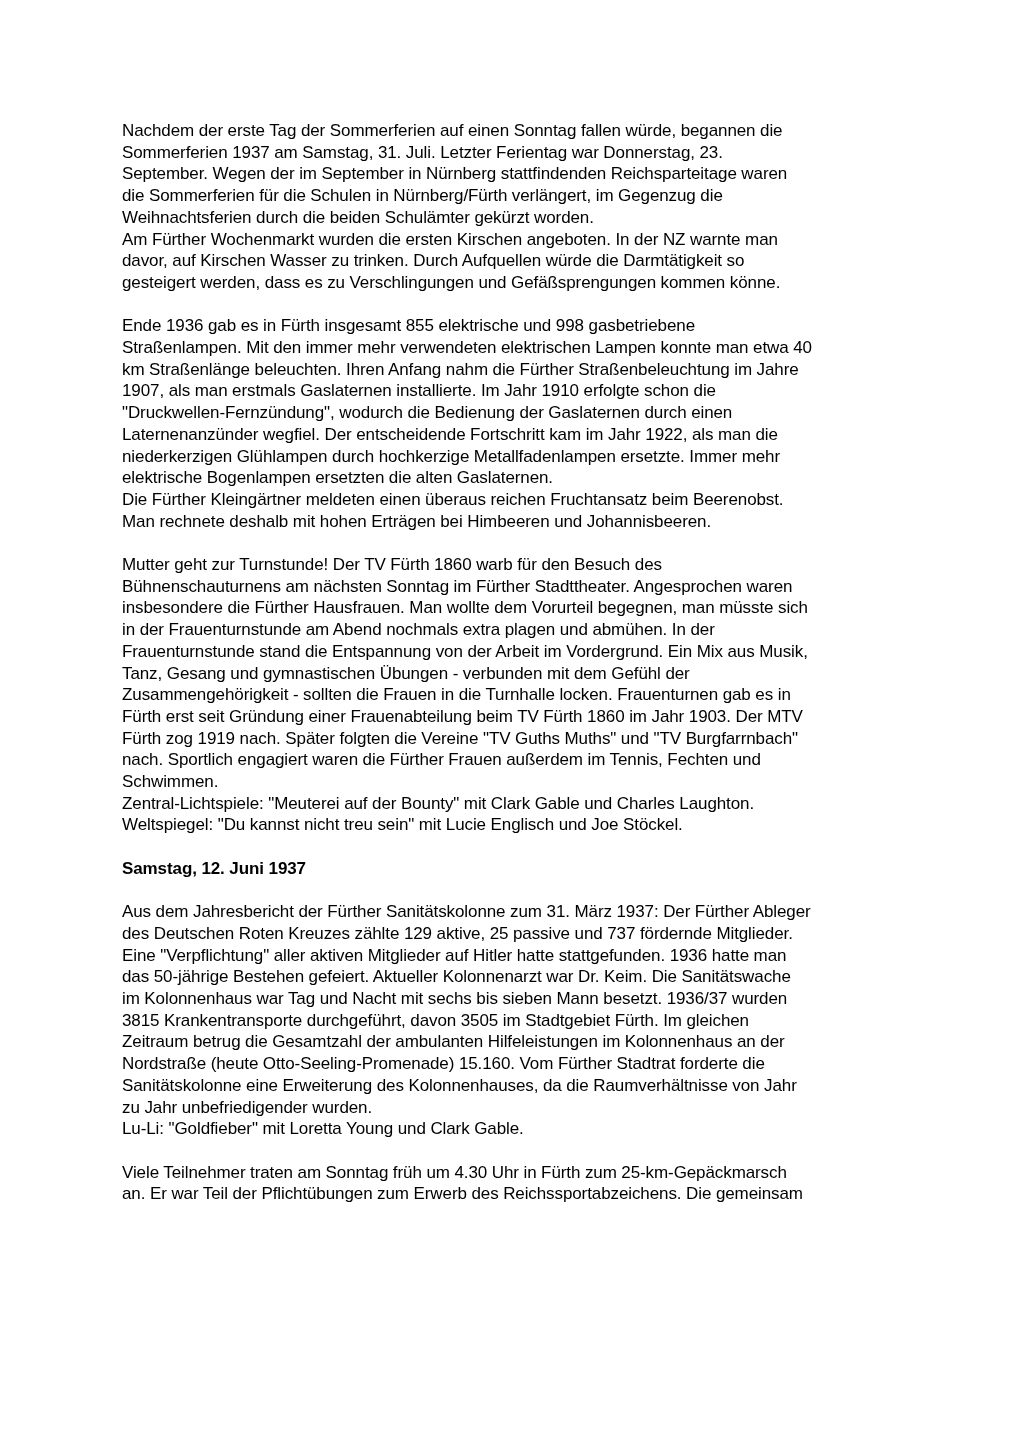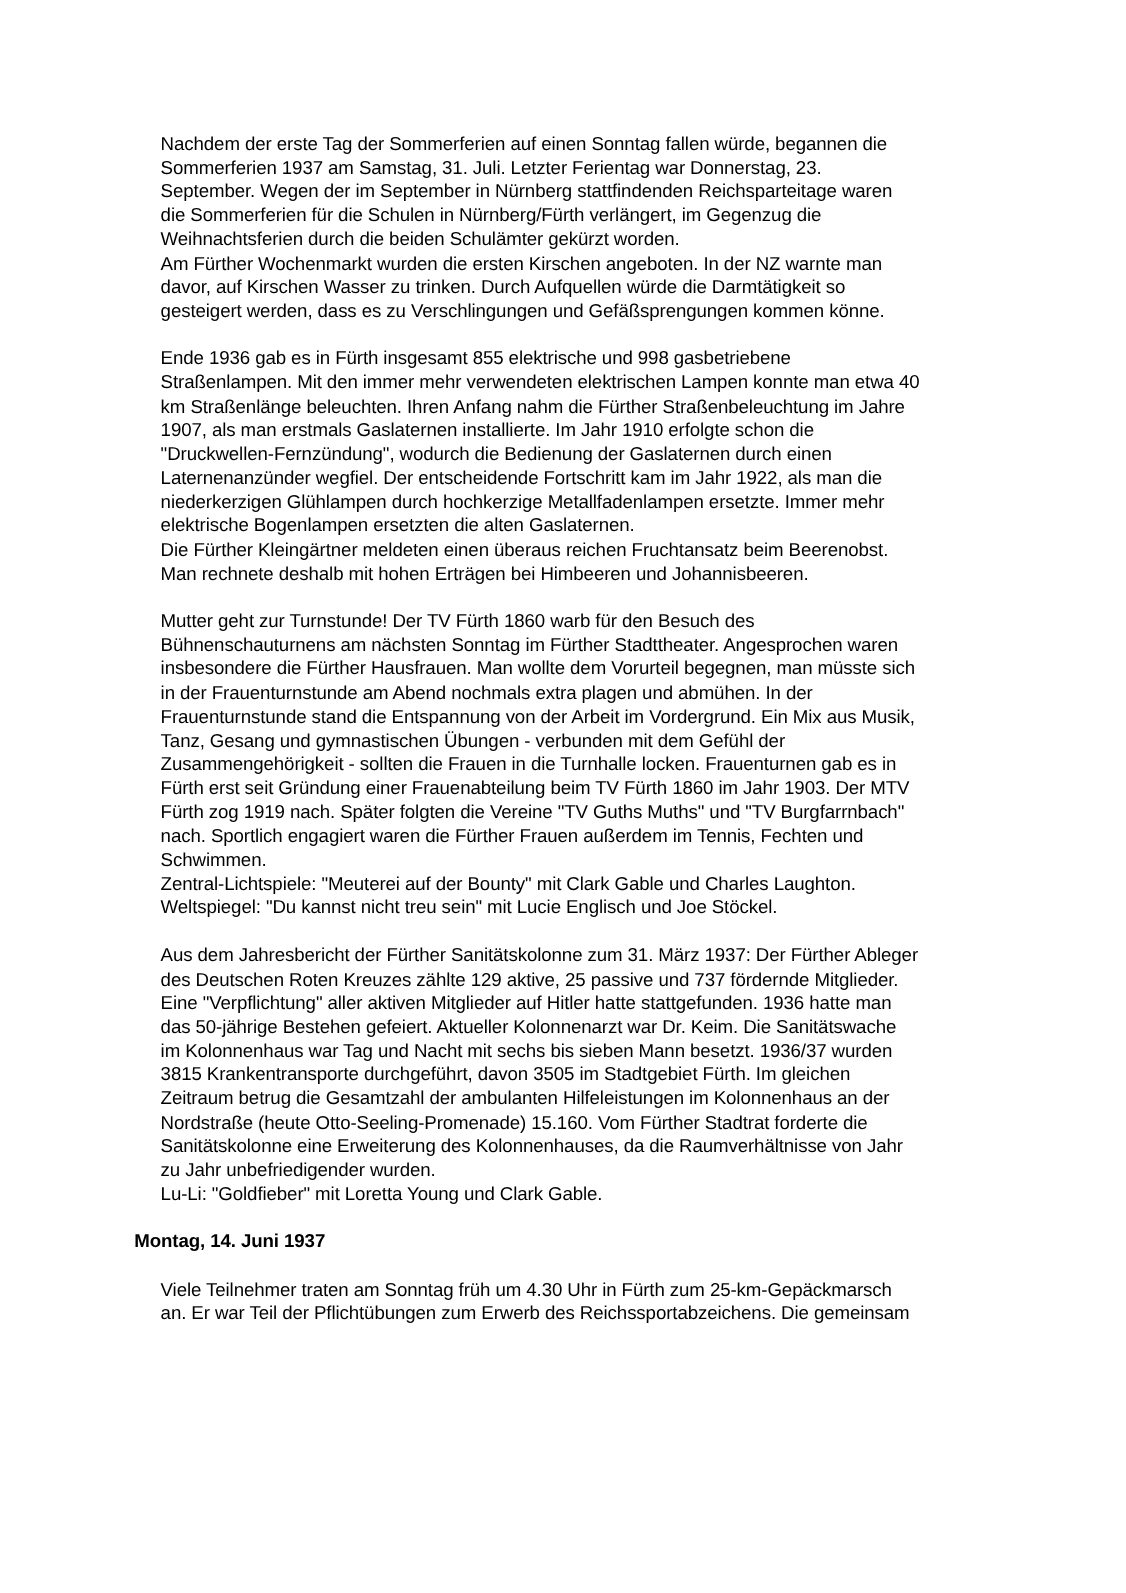--- a/index.html
+++ b/index.html
@@ -25,21 +25,20 @@
     letter-spacing: -0.1px;
   }
   .para, .heading {
     margin: 0 0 21.7px 0;
     white-space: pre;
     font-size: 17px;
     line-height: 21.7px;
   }
   .para {
     font-weight: normal;
-    margin-left: 24px;
   }
   .heading {
     font-weight: bold;
   }
 </style>
 </head>
 <body>
 
 <div class="page">
   <p class="para">Nachdem der erste Tag der Sommerferien auf einen Sonntag fallen würde, begannen die
@@ -71,30 +70,30 @@
 Frauenturnstunde stand die Entspannung von der Arbeit im Vordergrund. Ein Mix aus Musik,
 Tanz, Gesang und gymnastischen Übungen - verbunden mit dem Gefühl der
 Zusammengehörigkeit - sollten die Frauen in die Turnhalle locken. Frauenturnen gab es in
 Fürth erst seit Gründung einer Frauenabteilung beim TV Fürth 1860 im Jahr 1903. Der MTV
 Fürth zog 1919 nach. Später folgten die Vereine "TV Guths Muths" und "TV Burgfarrnbach"
 nach. Sportlich engagiert waren die Fürther Frauen außerdem im Tennis, Fechten und
 Schwimmen.
 Zentral-Lichtspiele: "Meuterei auf der Bounty" mit Clark Gable und Charles Laughton.
 Weltspiegel: "Du kannst nicht treu sein" mit Lucie Englisch und Joe Stöckel.</p>
 
+  <h3 class="heading">Samstag, 12. Juni 1937</h3>
 
   <p class="para">Aus dem Jahresbericht der Fürther Sanitätskolonne zum 31. März 1937: Der Fürther Ableger
 des Deutschen Roten Kreuzes zählte 129 aktive, 25 passive und 737 fördernde Mitglieder.
 Eine "Verpflichtung" aller aktiven Mitglieder auf Hitler hatte stattgefunden. 1936 hatte man
 das 50-jährige Bestehen gefeiert. Aktueller Kolonnenarzt war Dr. Keim. Die Sanitätswache
 im Kolonnenhaus war Tag und Nacht mit sechs bis sieben Mann besetzt. 1936/37 wurden
 3815 Krankentransporte durchgeführt, davon 3505 im Stadtgebiet Fürth. Im gleichen
 Zeitraum betrug die Gesamtzahl der ambulanten Hilfeleistungen im Kolonnenhaus an der
 Nordstraße (heute Otto-Seeling-Promenade) 15.160. Vom Fürther Stadtrat forderte die
 Sanitätskolonne eine Erweiterung des Kolonnenhauses, da die Raumverhältnisse von Jahr
 zu Jahr unbefriedigender wurden.
 Lu-Li: "Goldfieber" mit Loretta Young und Clark Gable.</p>
 
-  <h3 class="heading">Montag, 14. Juni 1937</h3>
 
   <p class="para">Viele Teilnehmer traten am Sonntag früh um 4.30 Uhr in Fürth zum 25-km-Gepäckmarsch
 an. Er war Teil der Pflichtübungen zum Erwerb des Reichssportabzeichens. Die gemeinsam</p>
 </div>
 
 </body></html>

